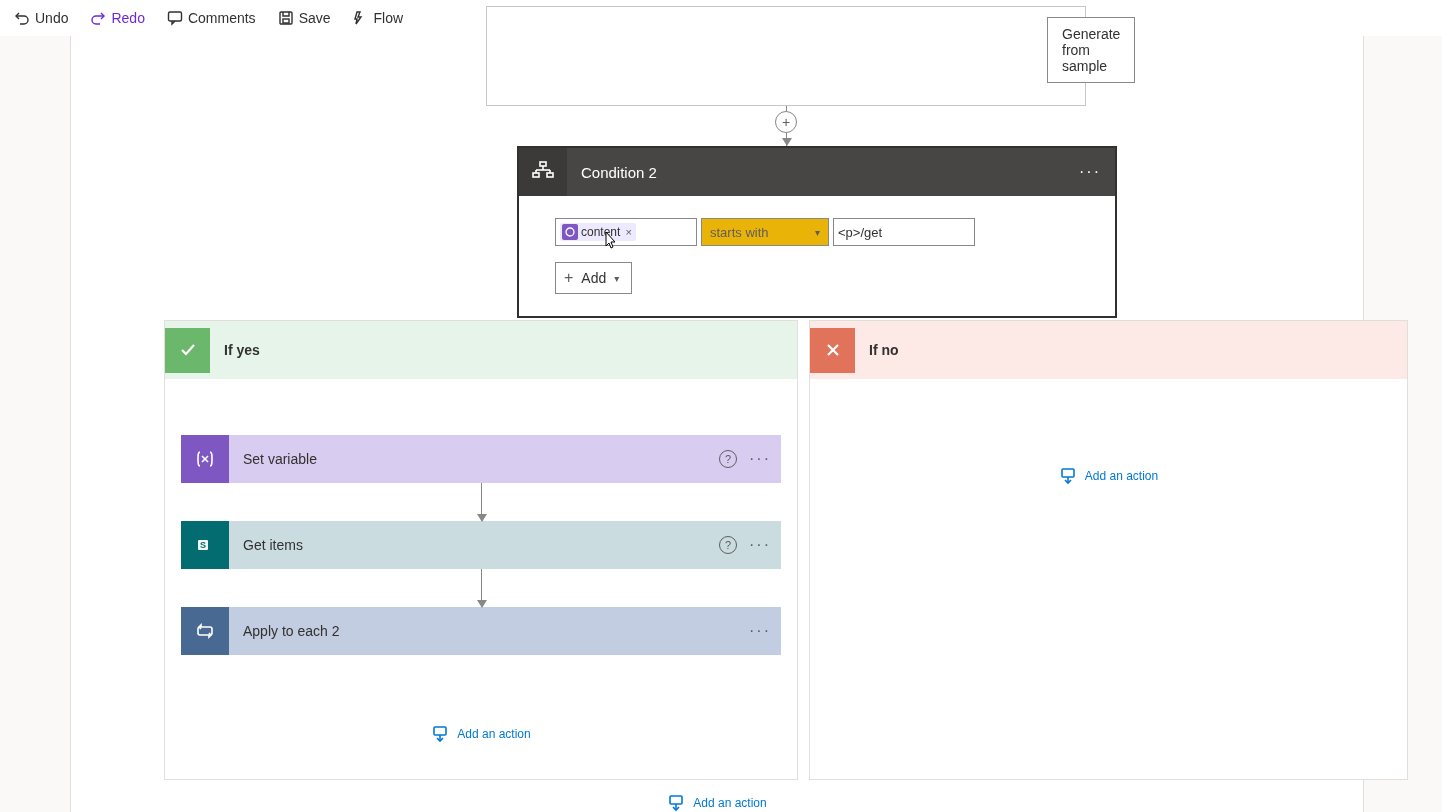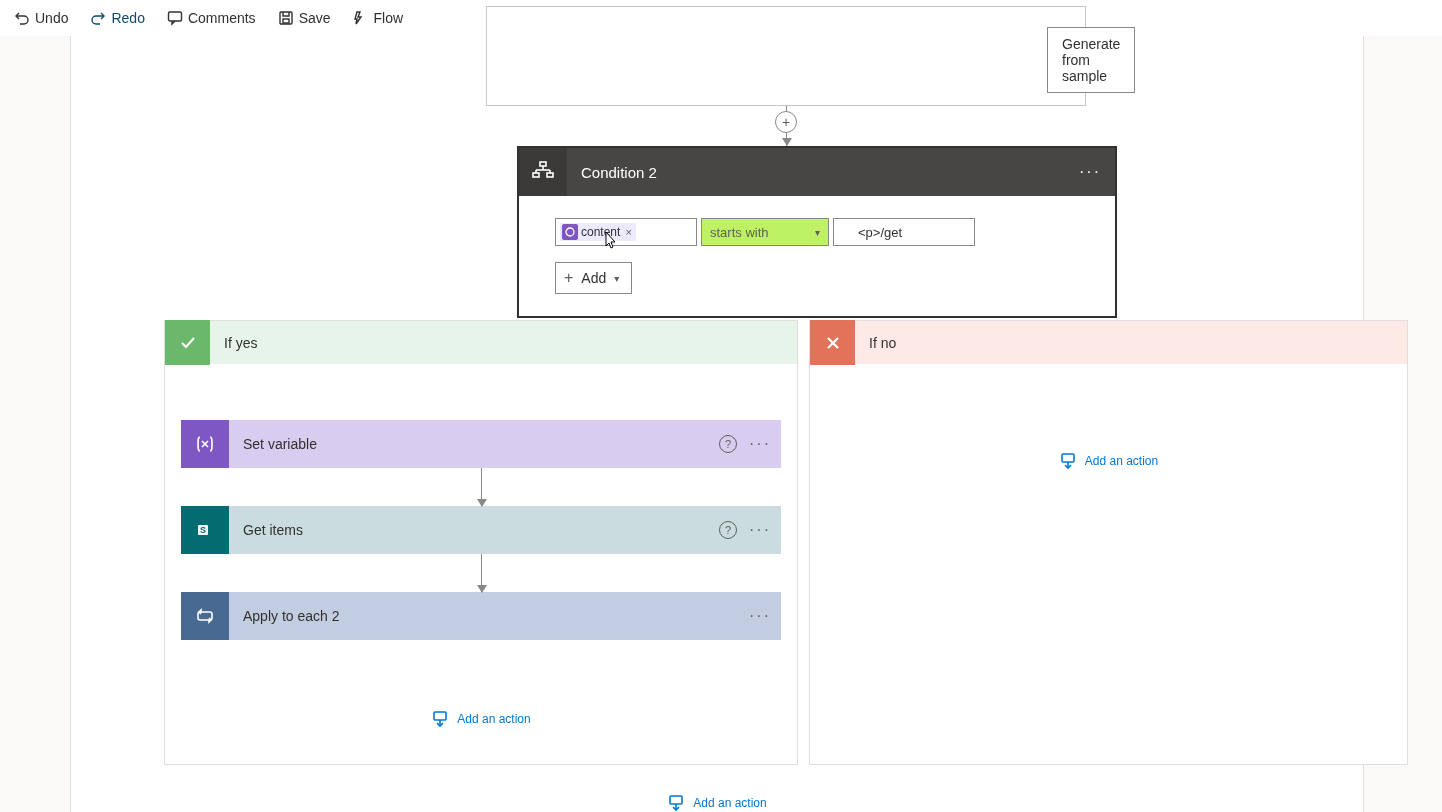--- a/index.html
+++ b/index.html
@@ -2,59 +2,59 @@
 <html><head>
 <meta charset="utf-8">
 <style>
 * { box-sizing: border-box; margin: 0; padding: 0; }
 body { font-family: "Segoe UI", Arial, sans-serif; font-size: 14px; color: #323130; background: #fff; overflow: hidden; }
 
 .topbar { height: 36px; display: flex; align-items: center; justify-content: space-between; padding: 0 8px; background: #fff; }
 .breadcrumb { color: #605e5c; font-size: 14px; white-space: nowrap; overflow: hidden; text-overflow: ellipsis; max-width: 420px; }
 .topbar-actions { display: flex; gap: 10px; }
 .tb-btn { display: flex; align-items: center; gap: 5px; cursor: pointer; color: #323130; padding: 4px 6px; }
-.tb-btn.disabled { color: #0c4a6e; cursor: default; }
+.tb-btn.disabled { color: #6d28d9; cursor: default; }
 .tb-btn svg { width: 16px; height: 16px; }
 
 .canvas-outer { position: relative; height: 776px; width: 100%; background: #faf9f8; }
 .canvas-inner { position: absolute; left: 70px; top: 0; width: 1294px; height: 100%; background: #fff; border-left: 1px solid #e1dfdd; border-right: 1px solid #e1dfdd; }
 
 .prev-card { position: absolute; left: 415px; top: -30px; width: 600px; height: 100px; border: 1px solid #c8c6c4; background: #fff; }
-.gen-btn { position: absolute; left: 560px; top: 20px; padding: 8px 14px; border: 1px solid #8a8886; background: #fff; cursor: pointer; }
+.gen-btn { position: absolute; left: 560px; top: 10px; padding: 8px 14px; border: 1px solid #8a8886; background: #fff; cursor: pointer; }
 
 .connector-line-v { position: absolute; width: 1px; background: #8a8886; }
 .arrow-down { position: absolute; width: 0; height: 0; border-left: 5px solid transparent; border-right: 5px solid transparent; border-top: 8px solid #8a8886; }
 .plus-circle { position: absolute; width: 22px; height: 22px; border-radius: 50%; border: 1px solid #8a8886; background: #fff; display: flex; align-items: center; justify-content: center; font-size: 14px; color: #605e5c; cursor: pointer; }
 
 .condition-card { position: absolute; left: 415px; top: 110px; width: 600px; border: 2px solid #323130; background: #fff; margin-left: 31px; }
 .condition-header { height: 48px; background: #484644; color: #fff; display: flex; align-items: center; justify-content: space-between; padding: 0 14px 0 0; }
 .cond-icon-box { width: 48px; height: 48px; background: #3b3a39; display: flex; align-items: center; justify-content: center; }
 .cond-title { flex: 1; padding-left: 14px; font-size: 15px; }
 .cond-more { color: #fff; cursor: pointer; font-size: 16px; letter-spacing: 2px; }
 
 .condition-body { padding: 22px 36px 22px 36px; }
 .cond-row { display: flex; gap: 4px; align-items: center; margin-bottom: 16px; }
 
 .token-field { display: flex; align-items: center; height: 28px; border: 1px solid #8a8886; background: #fff; width: 142px; padding: 0 4px; }
 .token-chip { display: flex; align-items: center; background: #ede9fe; border-radius: 2px; padding: 1px 4px 1px 2px; gap: 3px; font-size: 12px; color: #323130; }
 .token-chip-icon { width: 16px; height: 16px; background: #7e57c2; border-radius: 2px; display: flex; align-items: center; justify-content: center; }
 .token-chip-x { cursor: pointer; font-size: 11px; color: #605e5c; margin-left: 2px; }
 
-.op-select { display: flex; align-items: center; justify-content: space-between; height: 28px; border: 1px solid #8a8886; background: #bef264; width: 128px; padding: 0 8px; cursor: pointer; font-size: 13px; color: #605e5c; }
+.op-select { display: flex; align-items: center; justify-content: space-between; height: 28px; border: 1px solid #8a8886; background: #eab308; width: 128px; padding: 0 8px; cursor: pointer; font-size: 13px; color: #605e5c; }
 .op-chevron { font-size: 10px; color: #605e5c; }
 
-.val-input { height: 28px; border: 1px solid #8a8886; background: #fff; width: 142px; padding: 0 24px; font-size: 13px; color: #323130; }
+.val-input { height: 28px; border: 1px solid #8a8886; background: #fff; width: 142px; padding: 0 4px; font-size: 13px; color: #323130; }
 
 .add-btn { display: inline-flex; align-items: center; gap: 8px; height: 32px; border: 1px solid #8a8886; padding: 0 12px 0 8px; cursor: pointer; font-size: 14px; }
 .add-btn .plus { font-size: 16px; color: #605e5c; }
 .add-btn .chev { font-size: 10px; color: #605e5c; }
 
 .branch-container { position: absolute; left: 93px; top: 284px; width: 1244px; display: flex; gap: 11px; }
 .branch-card { flex: 1; border: 1px solid #e1dfdd; background: #fff; position: relative; }
-.branch-header { height: 43px; display: flex; align-items: center; gap: 14px; padding-left: 0; }
+.branch-header { height: 58px; display: flex; align-items: center; gap: 14px; padding-left: 0; font-weight: bold; }
 .branch-yes { background: #e6f4ea; }
 .branch-no { background: #fdeae6; }
 .branch-icon-box { width: 45px; height: 45px; display: flex; align-items: center; justify-content: center; }
 .branch-yes .branch-icon-box { background: #6bb76b; }
 .branch-no .branch-icon-box { background: #e0735a; }
 .branch-title { font-size: 14px; color: #323130; }
 
 .branch-body { padding: 56px 16px 36px 16px; display: flex; flex-direction: column; align-items: center; position: relative; }
 
 .action-card { width: 600px; height: 48px; display: flex; align-items: center; justify-content: flex-end; padding-right: 10px; }

